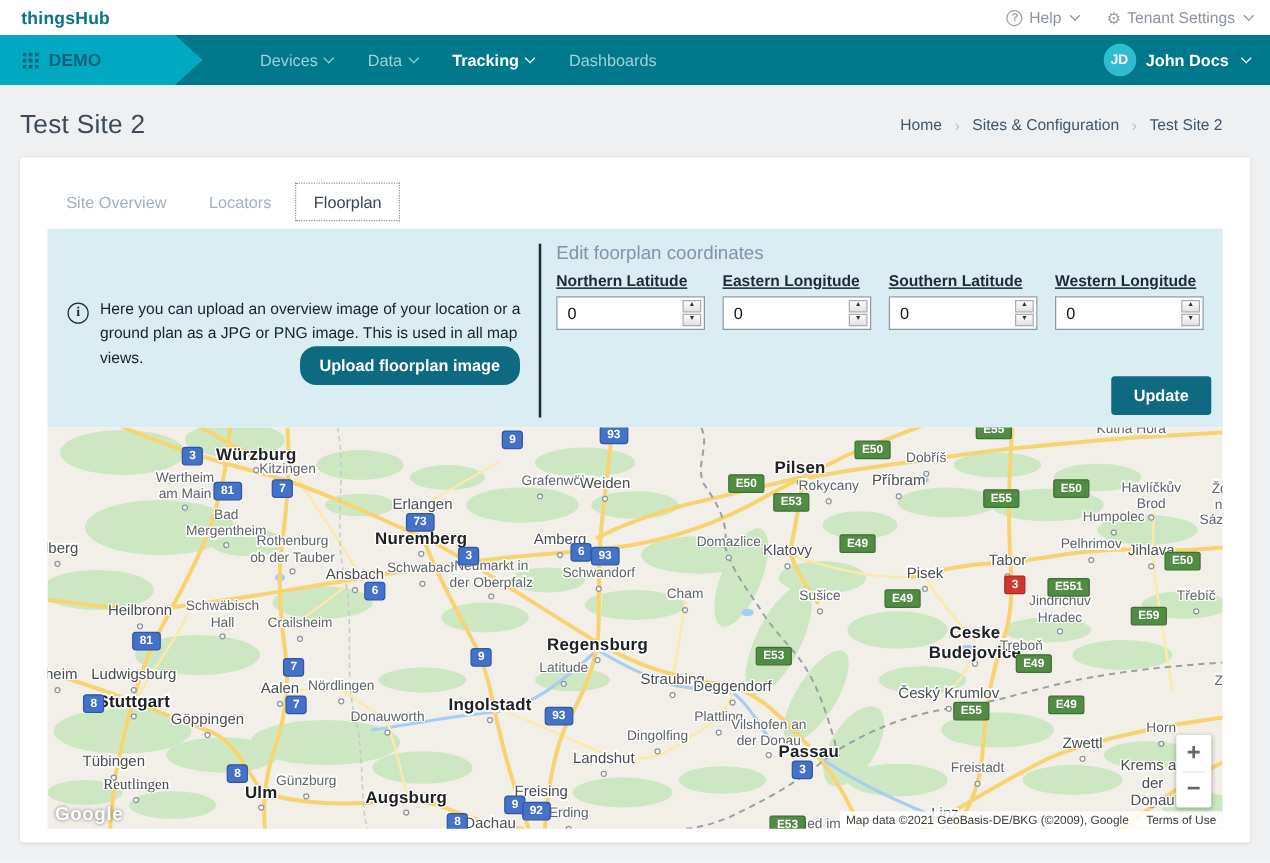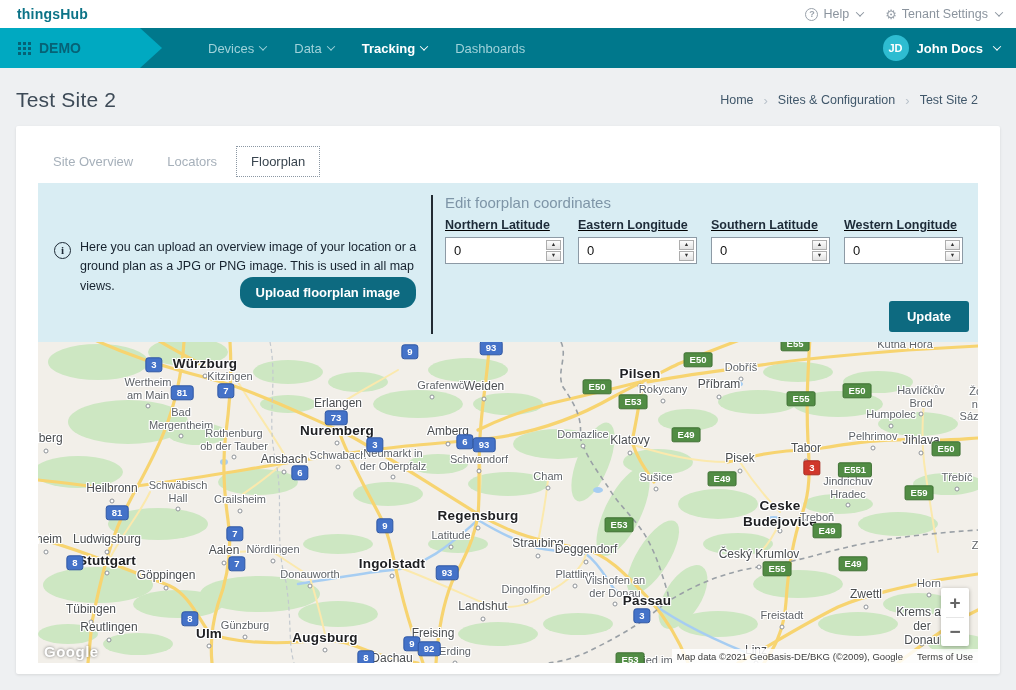--- a/index.html
+++ b/index.html
@@ -421,21 +421,21 @@
         <span class="mlabel md" style="left: 128px; top: 234px;">Göppingen</span>
         <span class="mdot" style="left: 186px; top: 220.5px;"></span>
         <span class="mlabel md" style="left: 186px; top: 209px;">Aalen</span>
         <span class="mdot" style="left: 235px; top: 218.5px;"></span>
         <span class="mlabel sm" style="left: 235px; top: 207px;">Nördlingen</span>
         <span class="mdot" style="left: 272px; top: 243.5px;"></span>
         <span class="mlabel sm" style="left: 272px; top: 232px;">Donauworth</span>
         <span class="mdot" style="left: 53px; top: 279.5px;"></span>
         <span class="mlabel md" style="left: 53px; top: 268px;">Tübingen</span>
         <span class="mdot" style="left: 71px; top: 297.5px;"></span>
-        <span class="mlabel md" style="left: 71px; top: 286px;">Reutlingen</span>
+        <span class="mlabel md" style="left: 71px; top: 286px; font-family: Liberation Serif, serif;">Reutlingen</span>
         <span class="mdot" style="left: 171px; top: 303.5px;"></span>
         <span class="mlabel lg" style="left: 171px; top: 292px;">Ulm</span>
         <span class="mdot" style="left: 207px; top: 294.5px;"></span>
         <span class="mlabel sm" style="left: 207px; top: 283px;">Günzburg</span>
         <span class="mdot" style="left: 287px; top: 307.5px;"></span>
         <span class="mlabel lg" style="left: 287px; top: 296px;">Augsburg</span>
         <span class="mdot" style="left: 440px; top: 185.5px;"></span>
         <span class="mlabel lg" style="left: 440px; top: 174px;">Regensburg</span>
         <span class="mdot" style="left: 413px; top: 204.5px;"></span>
         <span class="mlabel sm" style="left: 413px; top: 193px;">Latitude</span>

